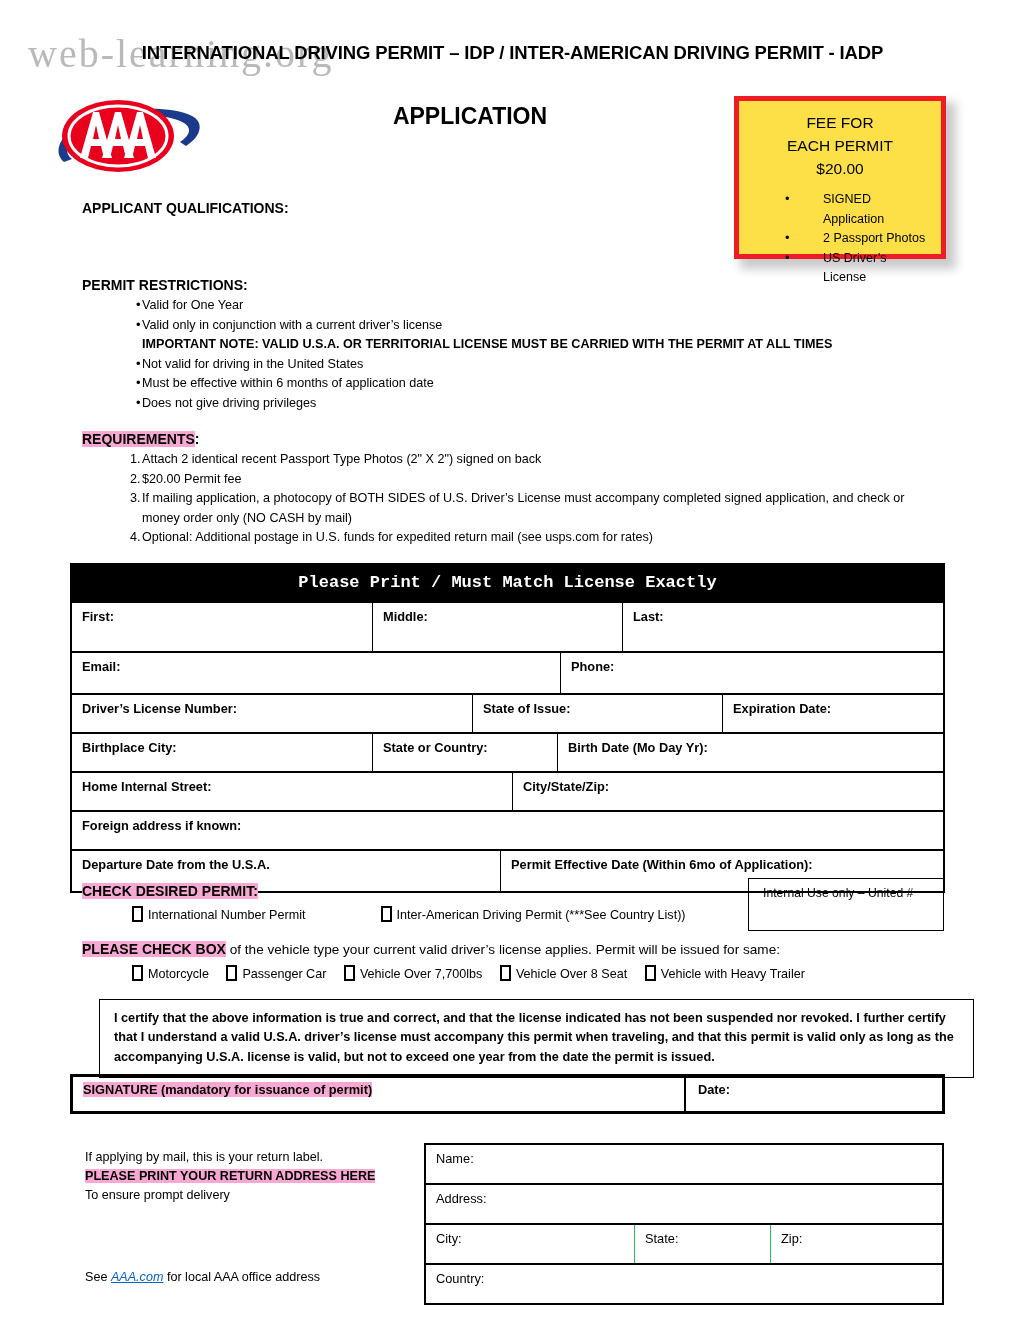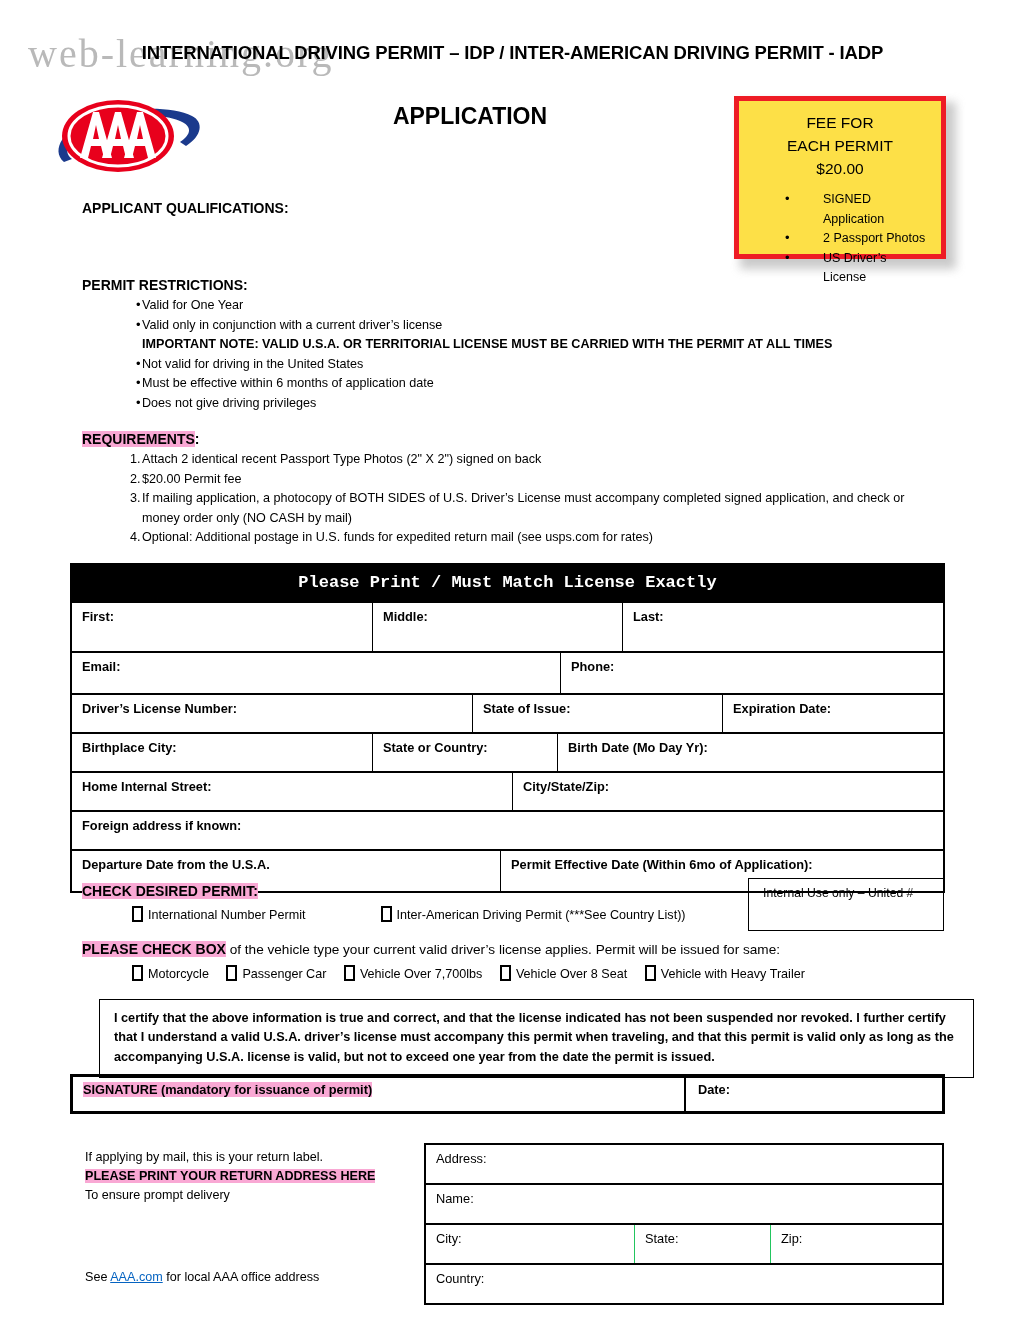--- a/index.html
+++ b/index.html
@@ -283,20 +283,21 @@
   }
   .ret-aaa {
     position: absolute;
     left: 85px;
     top: 1270px;
     font-size: 12.6px;
   }
   .ret-aaa a {
     color: #0563c1;
     text-decoration: underline;
+    font-style: italic;
   }
   .label-box {
     position: absolute;
     left: 424px;
     top: 1143px;
     width: 520px;
     border: 2px solid #000;
     box-sizing: border-box;
   }
   .lrow {
@@ -453,24 +454,24 @@
     <div><span class="hl" style="font-weight:bold;">PLEASE PRINT YOUR RETURN ADDRESS HERE</span></div>
     <div>To ensure prompt delivery</div>
   </div>
 
   <div class="ret-aaa">
     <span>See </span><a href="#">AAA.com</a><span> for local AAA office address</span>
   </div>
 
   <div class="label-box">
     <div class="lrow">
+      <div class="lcell" style="flex:1">Name:</div>
+    </div>
+    <div class="lrow">
       <div class="lcell" style="flex:1">Address:</div>
-    </div>
-    <div class="lrow">
-      <div class="lcell" style="flex:1">Name:</div>
     </div>
     <div class="lrow">
       <div class="lcell" style="width:208px">City:</div>
       <div class="lcell" style="width:136px">State:</div>
       <div class="lcell" style="flex:1">Zip:</div>
     </div>
     <div class="lrow">
       <div class="lcell" style="flex:1">Country:</div>
     </div>
   </div>

